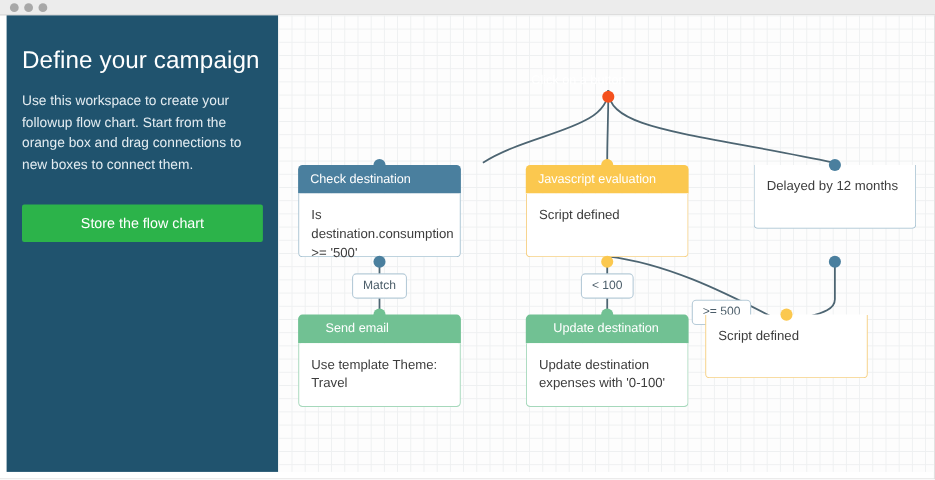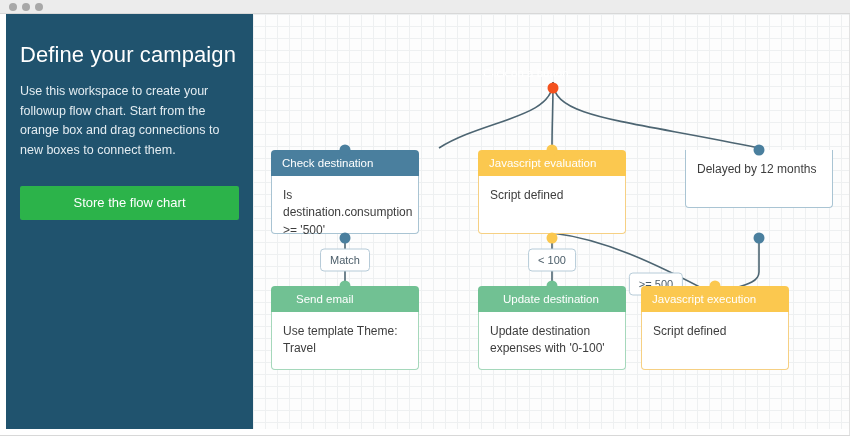--- a/index.html
+++ b/index.html
@@ -255,19 +255,18 @@
       <div class="port p-green" style="left:74px; top:0px;"></div>
     </div>
 
     <div class="node c-green" style="left:225px; top:272px; width:148px;">
       <div class="node-header">Update destination</div>
       <div class="node-body" style="height:58px;">Update destination expenses with '0-100'</div>
       <div class="port p-green" style="left:74px; top:0px;"></div>
     </div>
 
     <div class="node c-yellow" style="left:388px; top:272px; width:148px;">
-      <div class="node-header">Javascript execution</div>
       <div class="node-body" style="height:58px;">Script defined</div>
       <div class="port p-yellow" style="left:74px; top:0px;"></div>
     </div>
 
   </div>
 </div>
 
 </body></html>

